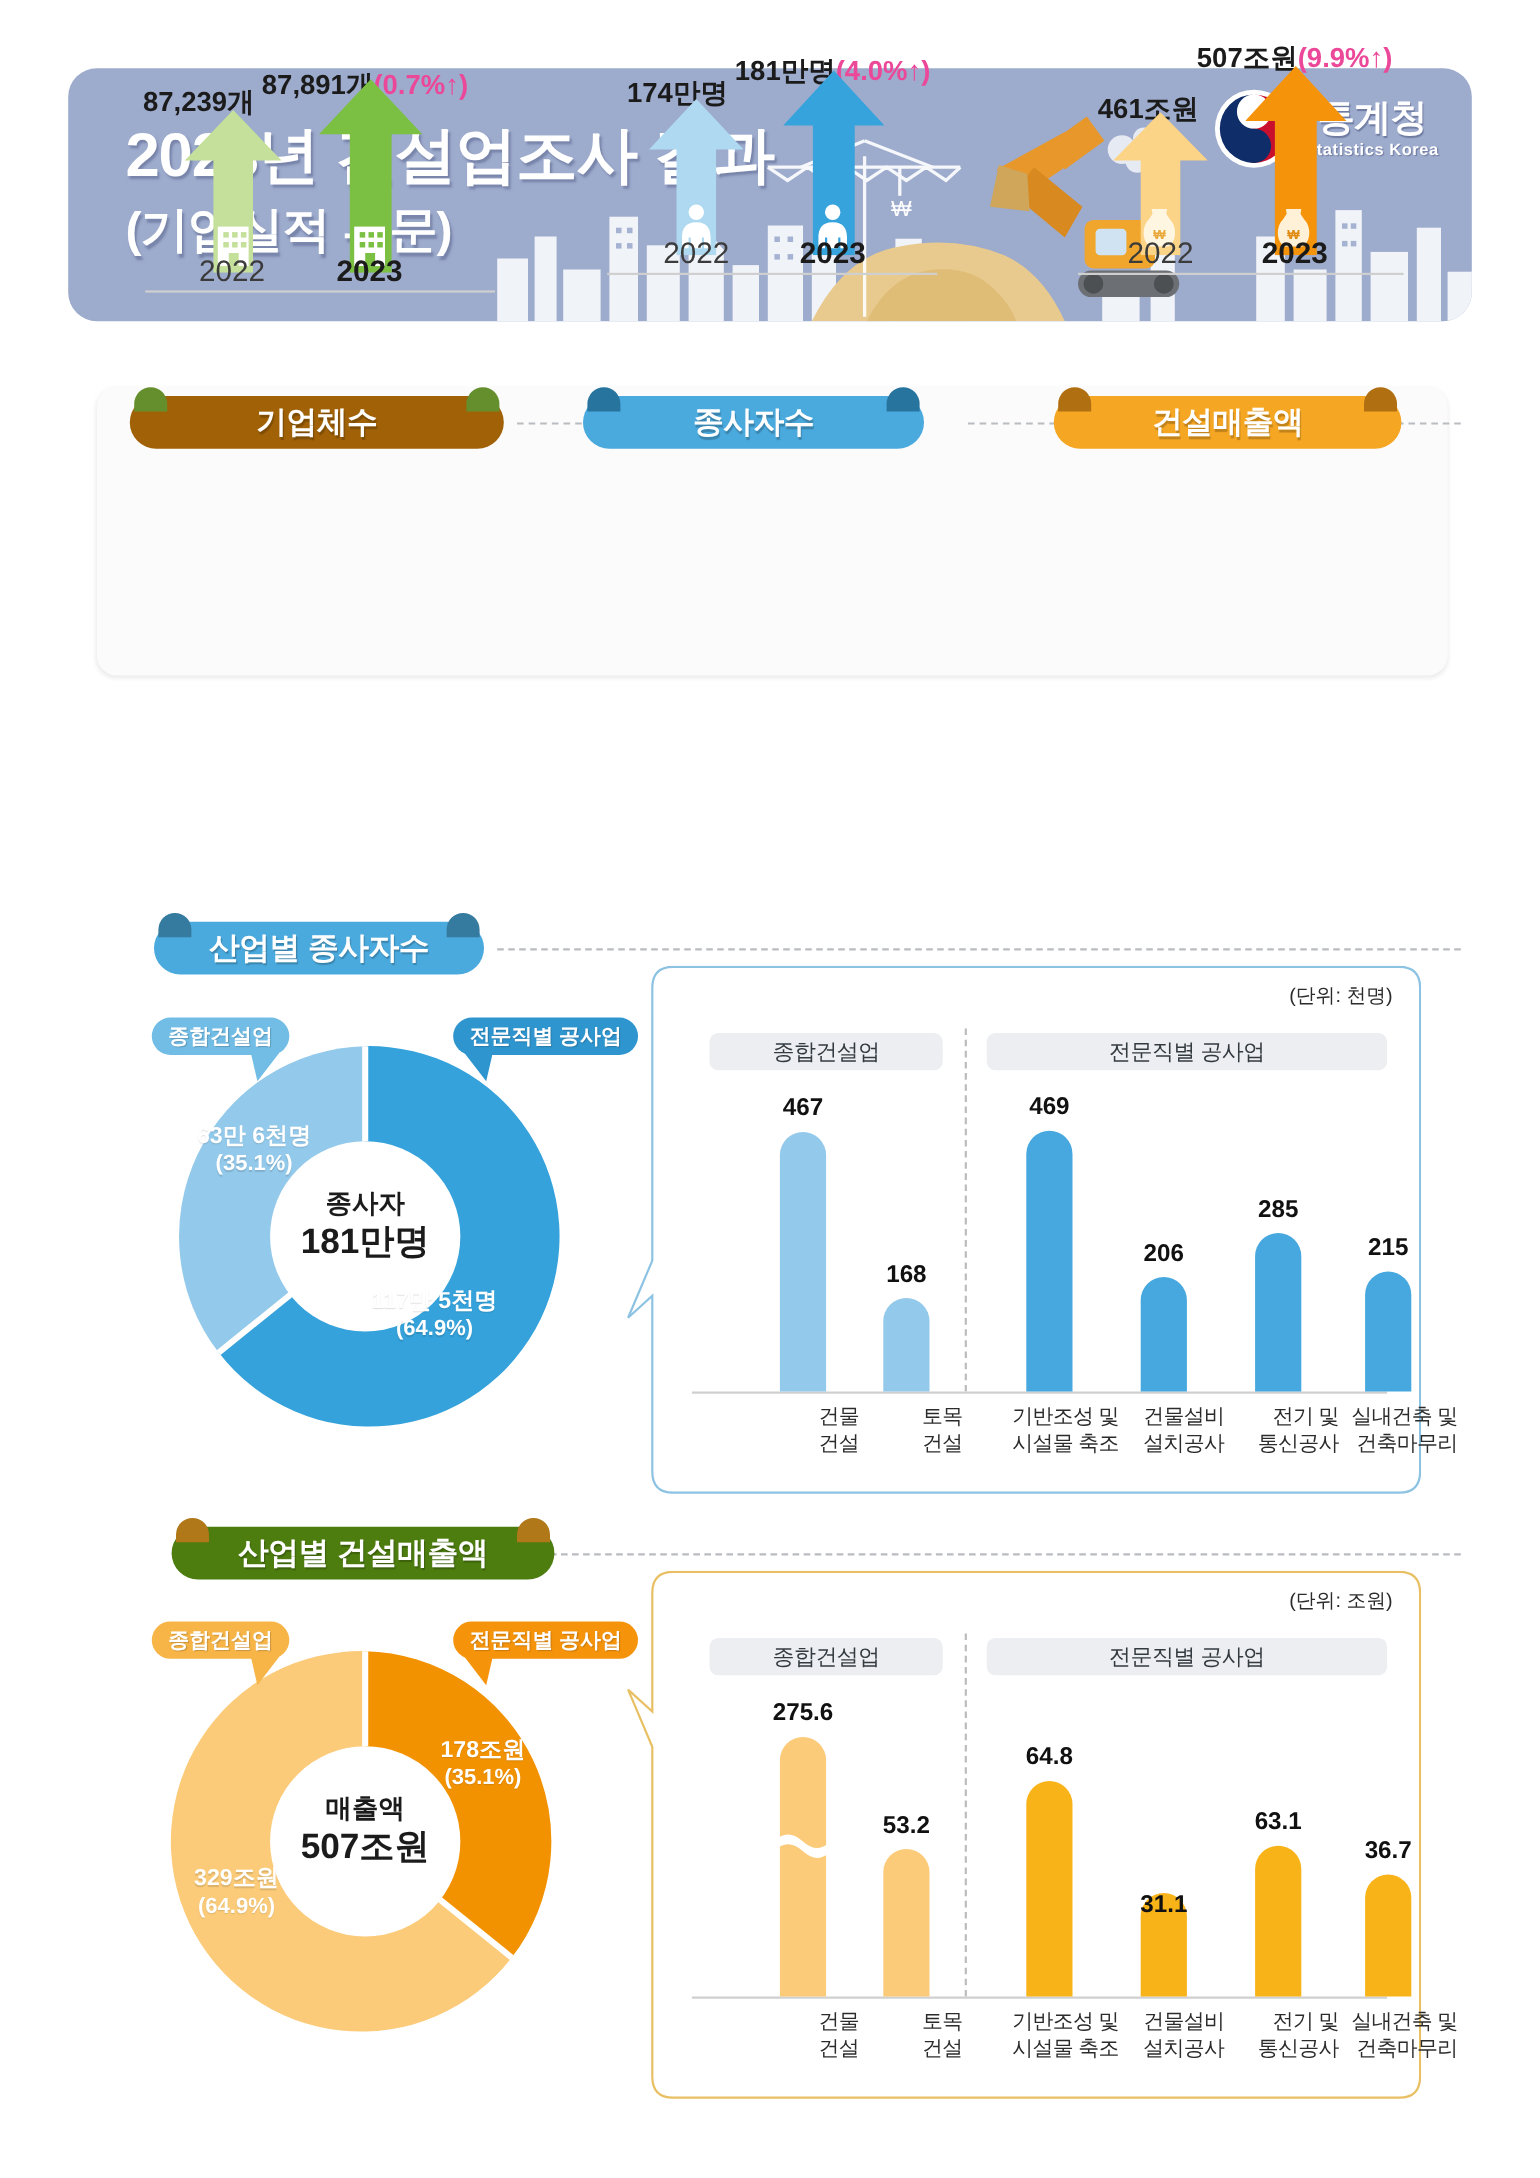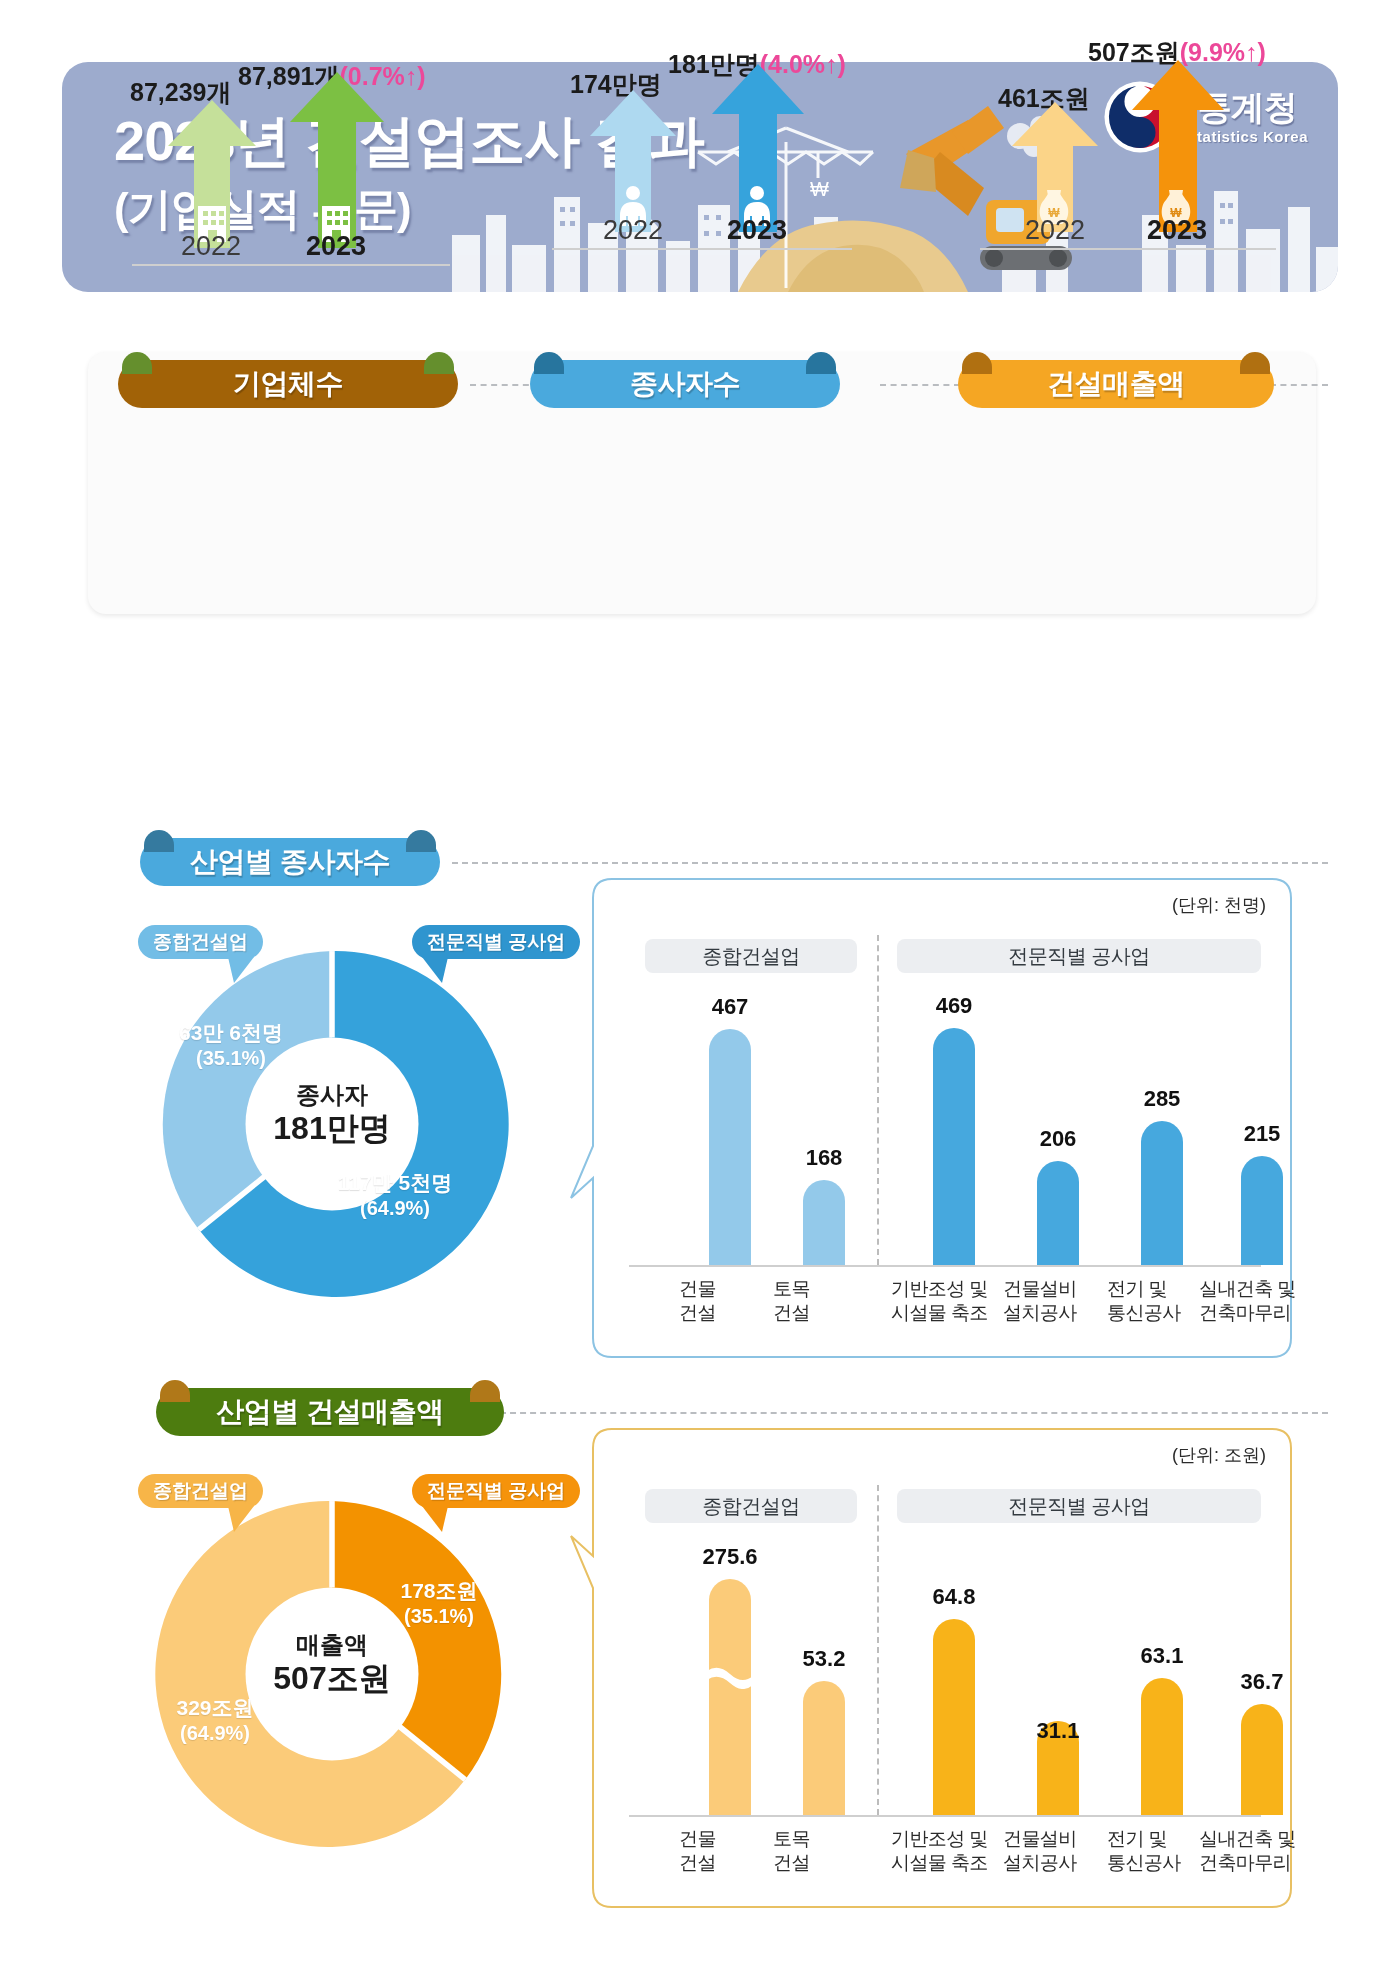--- a/index.html
+++ b/index.html
@@ -112,21 +112,21 @@
     font-size:20px; color:#333a40; letter-spacing:-.5px;
   }
   .vdiv { position:absolute; width:0; border-left:2px dashed #bcbcbc; }
   .caxis { position:absolute; height:2px; background:#cfcfcf; }
   .bar { position:absolute; border-radius:22px 22px 0 0; }
   .bar-val {
     position:absolute; font-size:22px; font-weight:bold; color:#111; text-align:center;
     white-space:nowrap;
   }
   .bar-cat {
-    position:absolute; font-size:19px; color:#2b2b2b; text-align:left; line-height:1.25;
+    position:absolute; font-size:19px; color:#2b2b2b; text-align:right; line-height:1.25;
     letter-spacing:-.6px;
   }
 </style>
 <style>#pill0::before,#pill0::after{background:rgb(101,143,45);}#pill1::before,#pill1::after{background:rgb(39,117,158);}#pill2::before,#pill2::after{background:rgb(176,112,17);}#pillW::before,#pillW::after{background:rgb(53,122,159);}#pillR::before,#pillR::after{background:rgb(176,120,25);}</style></head>
 <body>
 
 <div class="header">
   <svg class="skyline" viewBox="0 0 900 135" preserveAspectRatio="none">
     <g fill="#ffffff" opacity=".85">
       <rect x="10" y="78" width="28" height="57"></rect>

